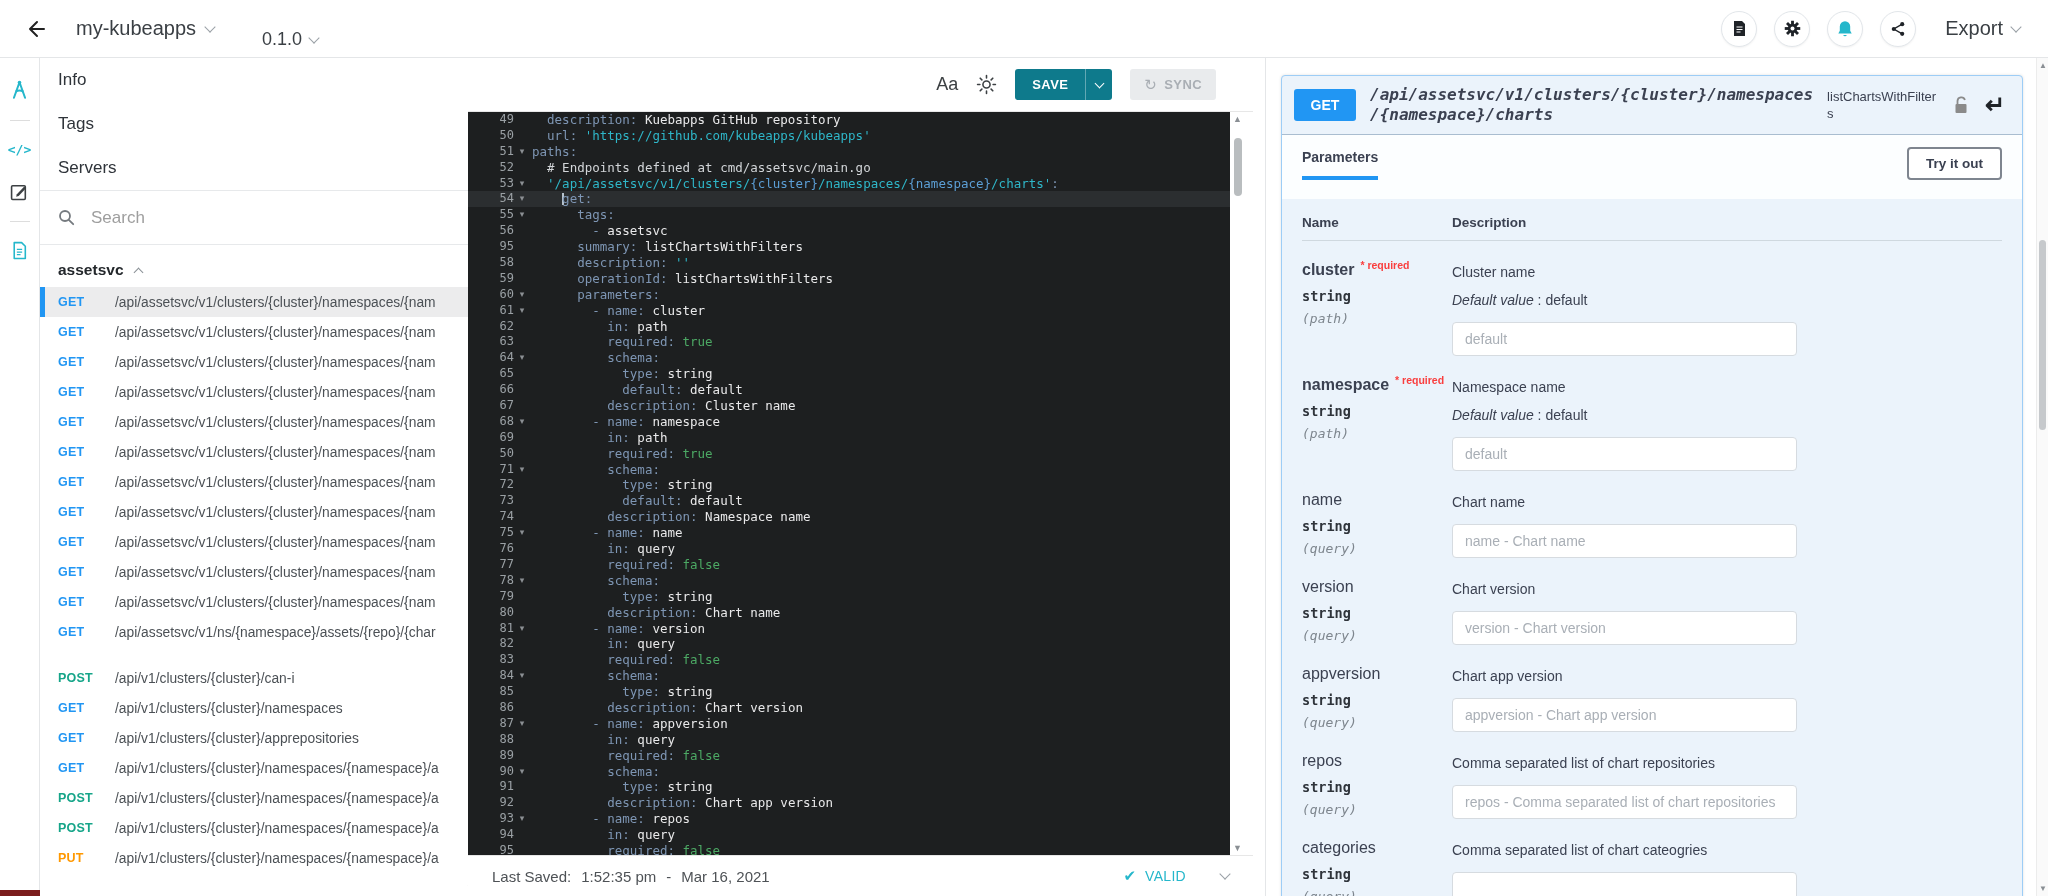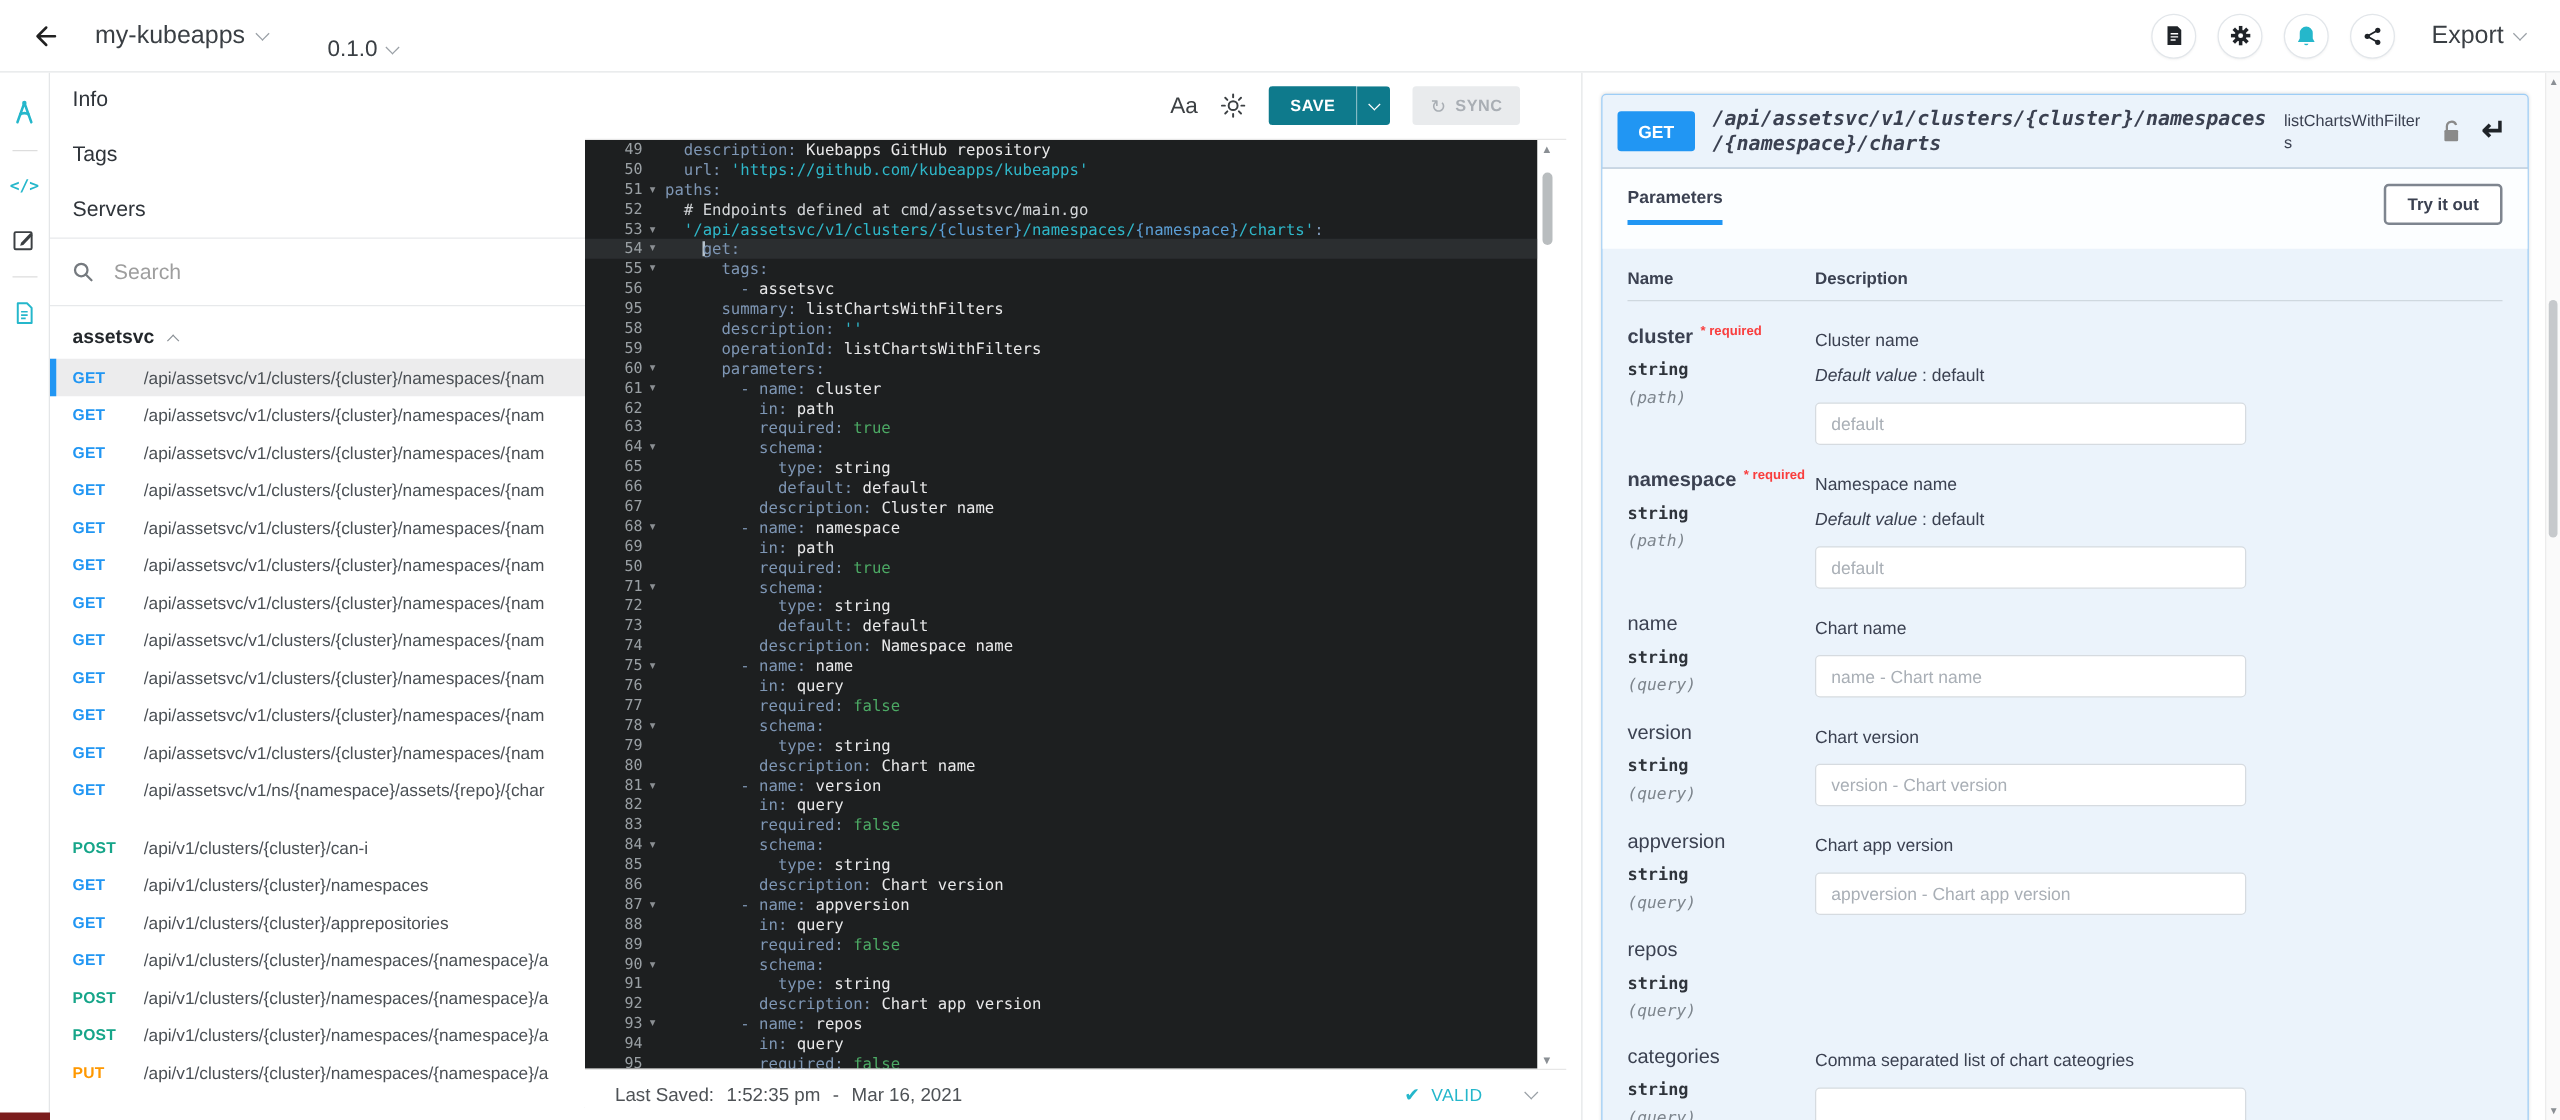--- a/index.html
+++ b/index.html
@@ -503,20 +503,24 @@
               <div class="p-desc">Chart app version</div>
               <input class="p-input" placeholder="appversion - Chart app version" style="">
             </div>
           </div>
           <div class="p-row">
             <div class="col-name">
               <div class="p-name">repos</div>
               <div class="p-type">string</div>
               <div class="p-in">(query)</div>
             </div>
+            <div class="col-desc">
+              <div class="p-desc">Comma separated list of chart repositories</div>
+              <input class="p-input" placeholder="repos - Comma separated list of chart repositories" style="">
+            </div>
           </div>
           <div class="p-row">
             <div class="col-name">
               <div class="p-name">categories</div>
               <div class="p-type">string</div>
               <div class="p-in">(query)</div>
             </div>
             <div class="col-desc">
               <div class="p-desc">Comma separated list of chart cateogries</div>
               <input class="p-input" placeholder="" style="">

